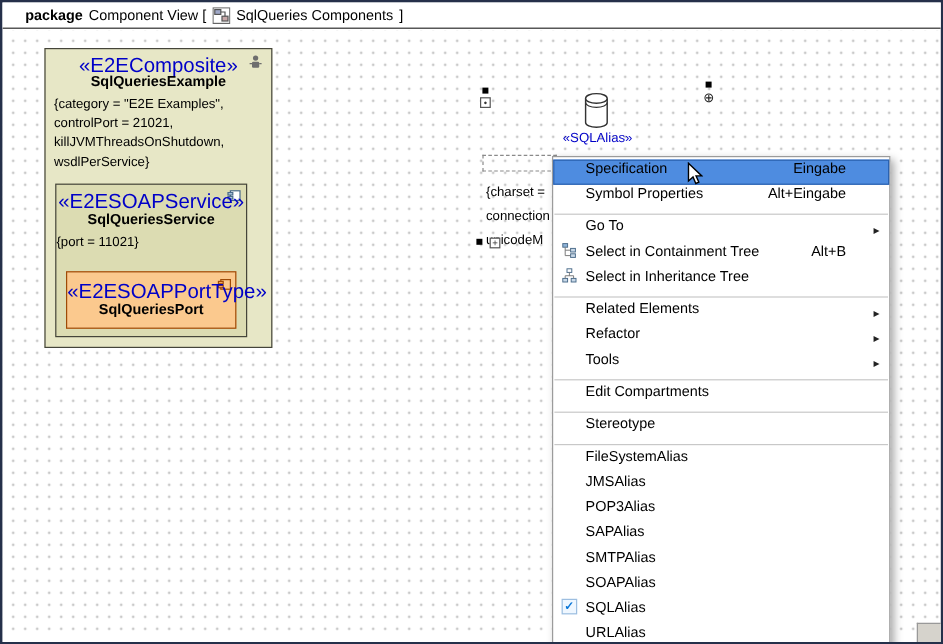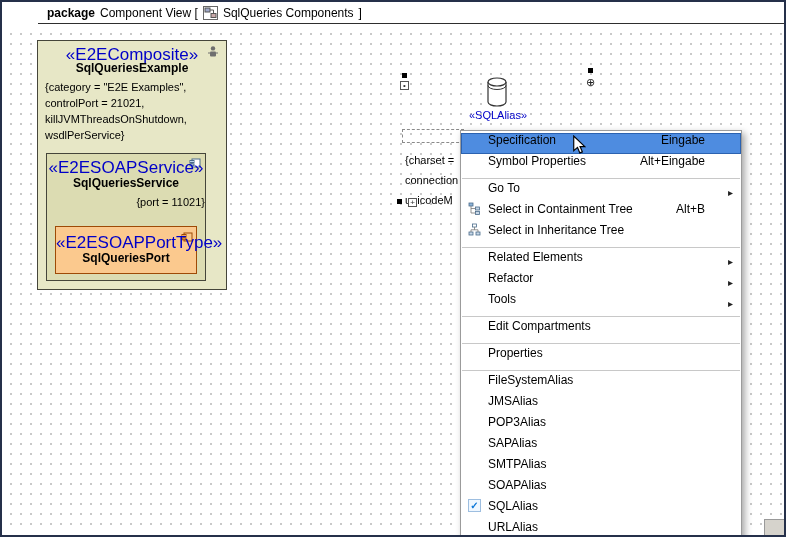--- a/index.html
+++ b/index.html
@@ -10,21 +10,21 @@
     position:relative; width:786px; height:537px;
     border:2px solid var(--frame-border,#25304A);
     background:#fff; overflow:hidden;
   }
 
   
   .header {
     position:absolute; top:0; left:0; right:0; height:22px;
     background:#fff; border-bottom:1px solid #2e2e2e;
     display:flex; align-items:center; gap:5px;
-    padding-left:9px; font-size:12px; color:#000; z-index:6; white-space:nowrap;margin-left:36px;
+    padding-left:19px; font-size:12px; color:#000; z-index:6; white-space:nowrap;
   }
   .header .bold { font-weight:bold; }
   .header .icon { display:inline-flex; }
 
   
   .grid {
     position:absolute; left:0; right:0; top:23px; bottom:6px;
     background-image: radial-gradient(circle, var(--grid-dot,#C9C9C9) 1px, transparent 1.4px);
     background-size:10px 10px; background-position:4px 4px;
   }
@@ -46,21 +46,21 @@
   .composite > .stereo { top:4px; }
   .composite > .cname  { top:20px; }
   .composite > .props  { top:38px; left:7px; right:4px; }
 
   .service {
     position:absolute; left:8px; top:112px; width:160px; height:128px;
     background:var(--service-fill,#DCDCB2); border:1px solid var(--composite-border,#45453A);
   }
   .service > .stereo { top:4px; }
   .service > .cname  { top:22px; }
-  .service > .props  { top:40px; left:0; right:0; text-align:right; }
+  .service > .props  { top:40px; left:0; right:0; text-align:left; }
 
   .port {
     position:absolute; left:8px; top:72px; width:142px; height:48px;
     background:var(--port-fill,#FBC98E); border:1px solid var(--port-border,#9E4A06);
   }
   .port > .stereo { top:6px; }
   .port > .cname  { top:24px; }
 
   .box-icon { position:absolute; display:flex; }
 
@@ -266,21 +266,21 @@
 
     <div class="mi">
       <span class="gut"></span>
       <span class="lbl">Edit Compartments</span>
     </div>
 
     <div class="msep"></div>
 
     <div class="mi">
       <span class="gut"></span>
-      <span class="lbl">Properties</span>
+      <span class="lbl">Stereotype</span>
     </div>
 
     <div class="msep"></div>
 
     <div class="mi">
       <span class="gut"></span>
       <span class="lbl">FileSystemAlias</span>
     </div>
 
     <div class="mi">

